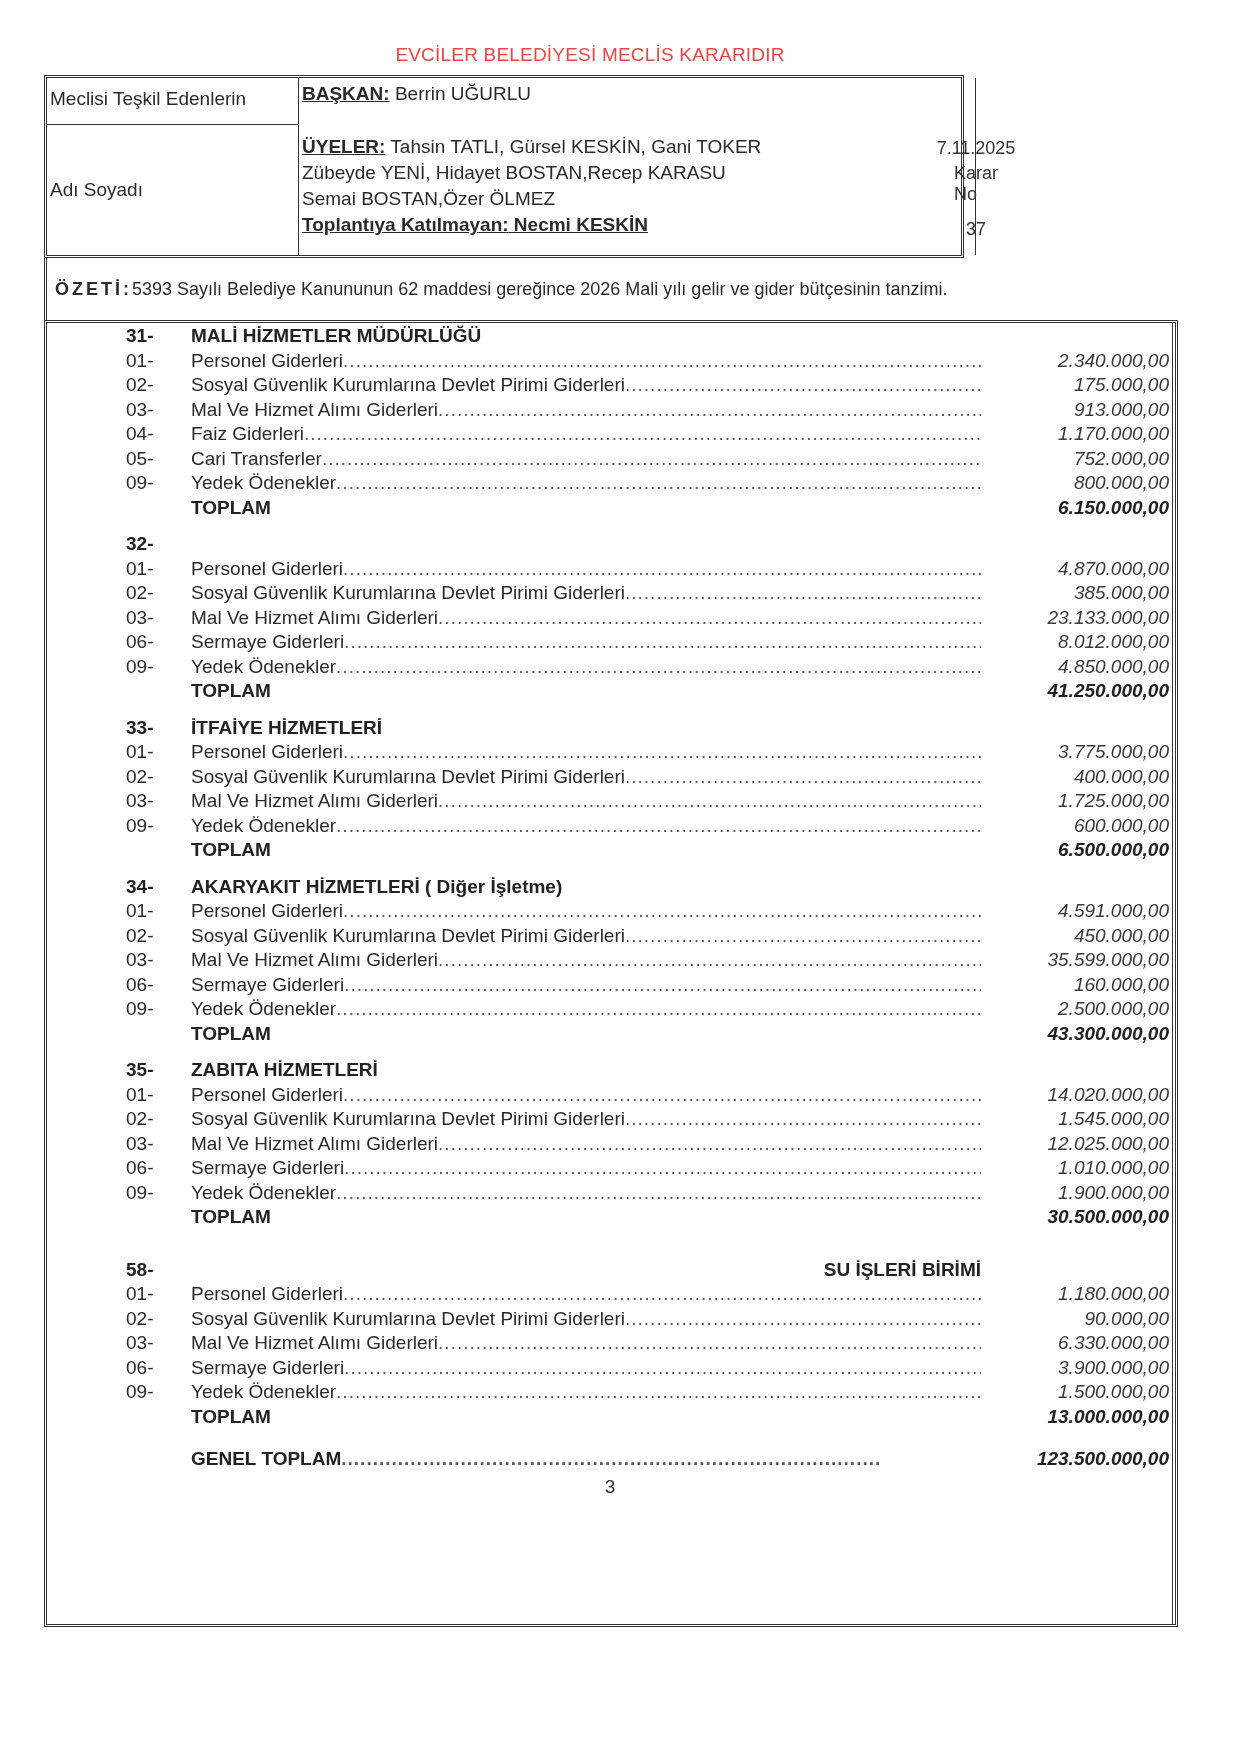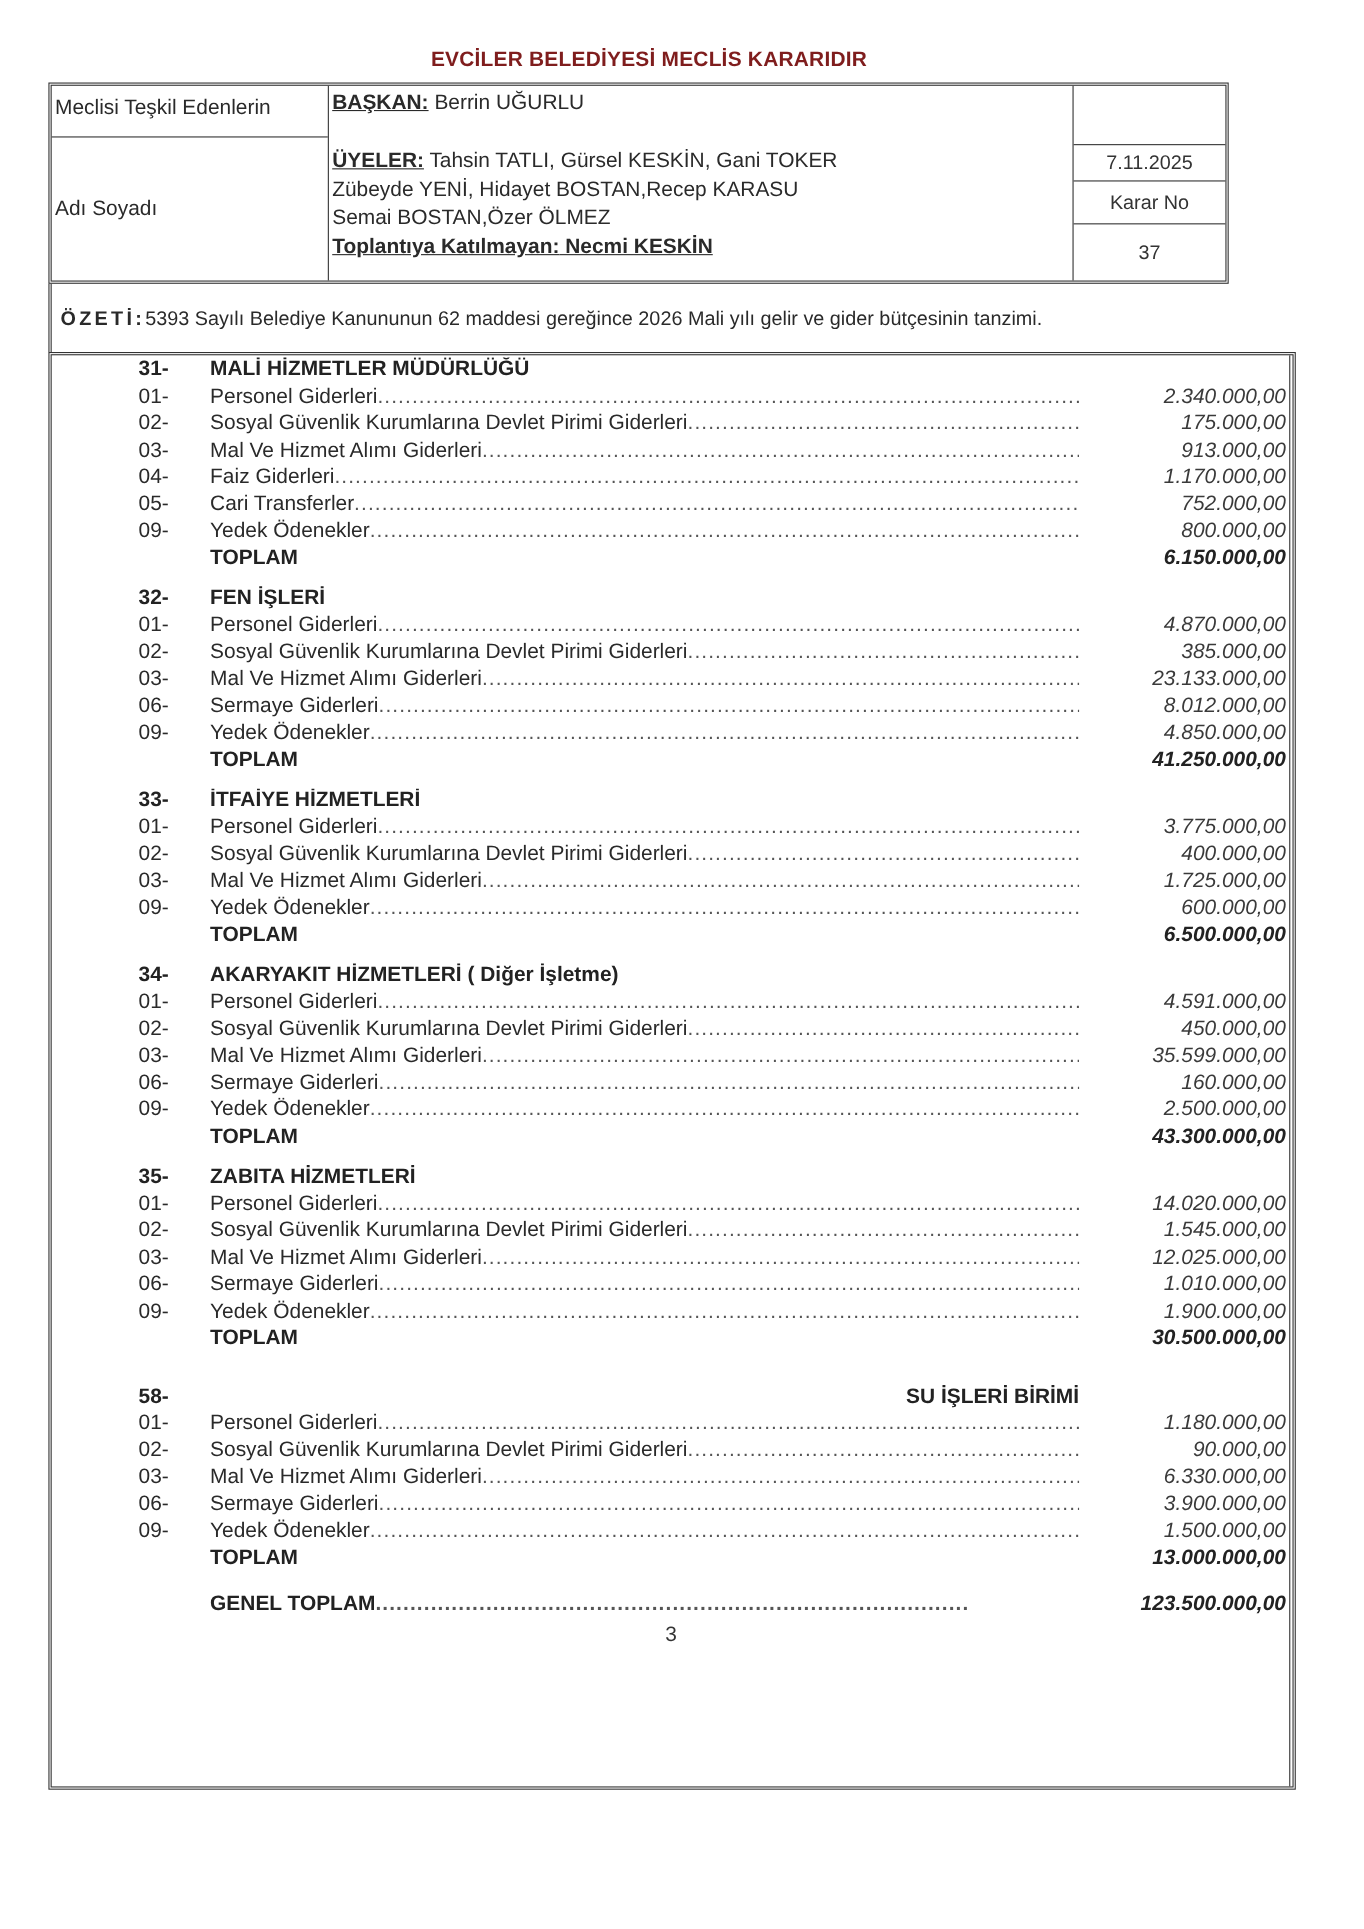--- a/index.html
+++ b/index.html
@@ -3,26 +3,26 @@
   <meta charset="utf-8">
   <style>
     html, body { margin: 0; padding: 0; background: #ffffff; }
     body {
       width: 1240px; height: 1754px; position: relative; overflow: hidden;
       font-family: "Liberation Sans", "DejaVu Sans", sans-serif;
       color: #2a2a2a;
     }
     .doc-title {
       position: absolute; left: 0; width: 1180px; top: 44px;
-      text-align: center; font-weight: bold; font-size: 19px; color: #7f1d1d;
+      text-align: center; font-weight: normal; font-size: 19px; color: #ef4444;
       letter-spacing: 0.2px;
     }
     
     .hdr {
-      position: absolute; left: 44px; top: 75px; width: 1073px; height: 183px;
+      position: absolute; left: 44px; top: 75px; width: 920px; height: 183px;
       border: 3px double #333; box-sizing: border-box;
     }
     .hdr .col-left { position: absolute; left: 0; top: 0; width: 252px; height: 100%; border-right: 1.5px solid #333; box-sizing: border-box; }
     .hdr .col-left .r1 { position: absolute; left: 0; top: 0; width: 100%; height: 47px; border-bottom: 1.5px solid #333; box-sizing: border-box; font-size: 19px; padding: 10px 0 0 3px; }
     .hdr .col-left .r2 { position: absolute; left: 0; top: 47px; width: 100%; bottom: 0; font-size: 19px; padding: 0 0 0 3px; display: flex; align-items: center; }
     .hdr .col-mid { position: absolute; left: 252px; top: 0; width: 677px; height: 100%; border-right: 1.5px solid #333; box-sizing: border-box; font-size: 19px; }
     .hdr .col-mid .line { position: absolute; left: 3px; white-space: nowrap; }
     .hdr .col-right { position: absolute; left: 929px; top: 0; right: 0; height: 100%; }
     .hdr .col-right .cell { position: absolute; left: 0; right: 0; border-bottom: 1.5px solid #333; box-sizing: border-box; font-size: 18px; color: #333; display: flex; align-items: center; justify-content: center; }
     .hdr .col-right .cell:last-child { border-bottom: none; }
@@ -127,21 +127,20 @@
         <span class="code">09-</span>
         <span class="desc"><span class="">Yedek Ödenekler</span><span class="dots">........................................................................................................................................................</span></span>
         <span class="amt">800.000,00</span>
       </div>
       <div class="row total" style="top: 173.5px;">
         <span class="desc">TOPLAM</span>
         <span class="amt">6.150.000,00</span>
       </div>
       <div class="row head" style="top: 210px;">
         <span class="code">32-</span>
-        <span class="desc">FEN İŞLERİ</span>
       </div>
       <div class="row item" style="top: 234.5px;">
         <span class="code">01-</span>
         <span class="desc"><span class="">Personel Giderleri</span><span class="dots">........................................................................................................................................................</span></span>
         <span class="amt">4.870.000,00</span>
       </div>
       <div class="row item" style="top: 259px;">
         <span class="code">02-</span>
         <span class="desc"><span class="">Sosyal Güvenlik Kurumlarına Devlet Pirimi Giderleri</span><span class="dots">........................................................................................................................................................</span></span>
         <span class="amt">385.000,00</span>

